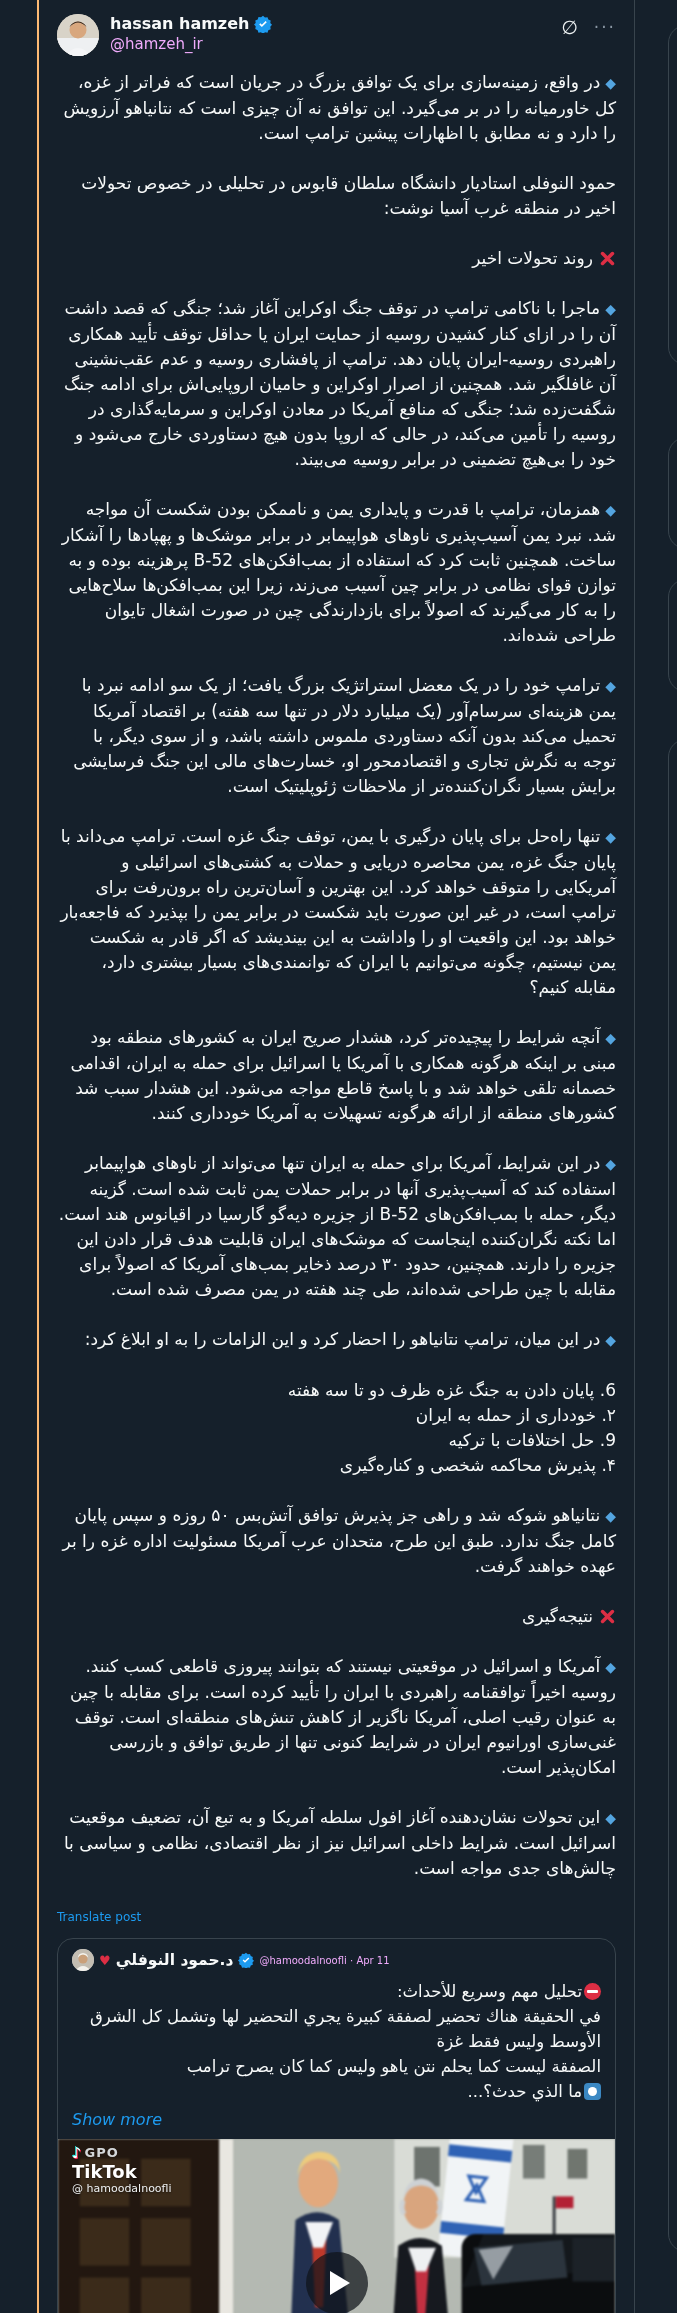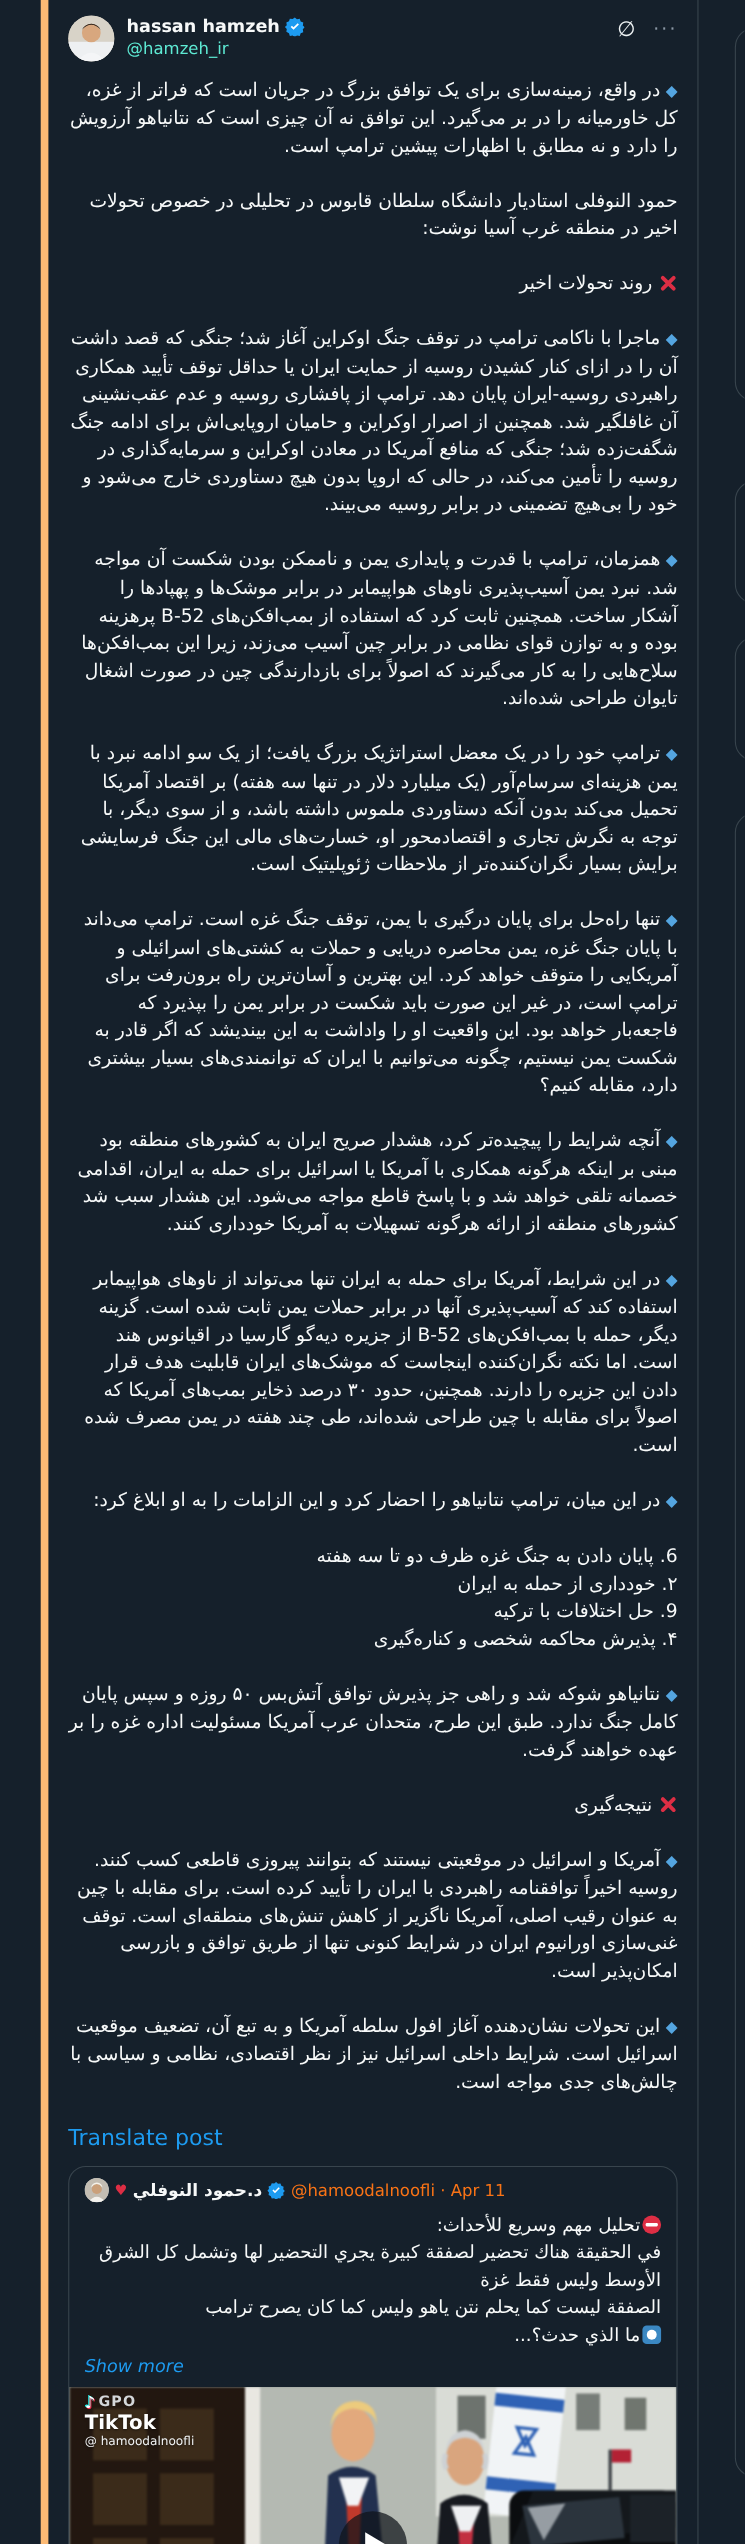--- a/index.html
+++ b/index.html
@@ -1,47 +1,47 @@
 <!DOCTYPE html>
 <html><head>
 <meta charset="utf-8">
 <style>
   html,body{margin:0;padding:0;background:#15202b;}
   .page{position:relative;width:677px;height:2313px;background:#15202b;overflow:hidden;
         font-family:"DejaVu Sans",sans-serif;color:#f7f9f9;}
   .column{position:absolute;left:37px;top:0;width:598px;height:100%;
-          border-left:7px solid #fdba74;border-right:1px solid #38444d;box-sizing:border-box;}
+          border-left:2px solid #fdba74;border-right:1px solid #38444d;box-sizing:border-box;}
   .tweet{padding:14px 18px 0 18px;}
   
   .hdr{display:flex;align-items:flex-start;}
   .avatar{width:42px;height:42px;border-radius:50%;overflow:hidden;flex:0 0 42px;background:#cfc9bd;cursor:pointer;}
   .hdr-names{margin-left:11px;flex:1;}
   .nrow{display:flex;align-items:center;gap:5px;}
   .name{font-weight:bold;font-size:16px;color:#f7f9f9;}
-  .handle{font-size:15px;color:#5eead4;margin-top:2px;}
+  .handle{font-size:15px;color:#f0abfc;margin-top:2px;}
   .hdr-actions{display:flex;align-items:center;gap:16px;color:#e7e9ea;margin-top:4px;}
   .grok{font-size:19px;color:#eff3f4;cursor:pointer;line-height:1;}
   .more{font-size:17px;color:#8b98a5;letter-spacing:2px;cursor:pointer;line-height:1;}
   
   .body-rtl{direction:rtl;text-align:right;font-size:17px;line-height:25px;margin-top:14px;color:#f7f9f9;}
   .para{margin:0 0 25px 0;}
   .list-line{margin:0;}
   .list-block{margin:0 0 25px 0;}
   .heading{margin:0 0 25px 0;display:block;}
   .diamond-icon{color:#54a5e0;font-size:14px;margin-left:5px;}
   .cross-icon{display:inline-block;vertical-align:-3px;margin-left:6px;}
-  .translate{color:#1d9bf0;font-size:20px;cursor:pointer;display:inline-block;margin:0 0 14px 0;text-decoration:none;}
+  .translate{color:#1d9bf0;font-size:12px;cursor:pointer;display:inline-block;margin:0 0 14px 0;text-decoration:none;}
   
   .qcard{border:1px solid #38444d;border-radius:16px;overflow:hidden;cursor:pointer;background:#15202b;}
   .qinner{padding:10px 14px 0 14px;}
   .qhdr{display:flex;align-items:center;gap:5px;}
   .qavatar{width:22px;height:22px;border-radius:50%;overflow:hidden;background:#b9c3c9;flex:0 0 22px;}
   .heart-icon{color:#dd2e44;font-size:13px;}
   .qname{font-weight:bold;font-size:15.5px;direction:rtl;}
-  .qhandle{color:#f97316;font-size:15px;}
+  .qhandle{color:#f0abfc;font-size:10px;}
   .qtext{direction:rtl;text-align:right;font-size:16.5px;line-height:25px;margin-top:8px;color:#f7f9f9;}
   .qline{margin:0;}
   .noentry-icon{display:inline-block;width:17px;height:17px;border-radius:50%;background:#dd2e44;position:relative;vertical-align:-3px;margin-left:2px;}
   .noentry-icon::after{content:"";position:absolute;left:3px;right:3px;top:7px;height:3px;background:#fff;border-radius:1px;}
   .record-icon{display:inline-block;width:17px;height:17px;border-radius:4px;background:#3b88c3;position:relative;vertical-align:-3px;margin-left:2px;}
   .record-icon::after{content:"";position:absolute;left:4px;top:4px;width:9px;height:9px;border-radius:50%;background:#fff;}
   .showmore{color:#1d9bf0;font-size:16px;display:inline-block;margin:6px 0 10px 0;cursor:pointer;text-decoration:none;font-style:italic;}
   
   .video{position:relative;width:100%;height:313px;background:#9aa09a;overflow:hidden;}
   .video svg.scene{position:absolute;inset:0;filter:blur(1.1px);}

